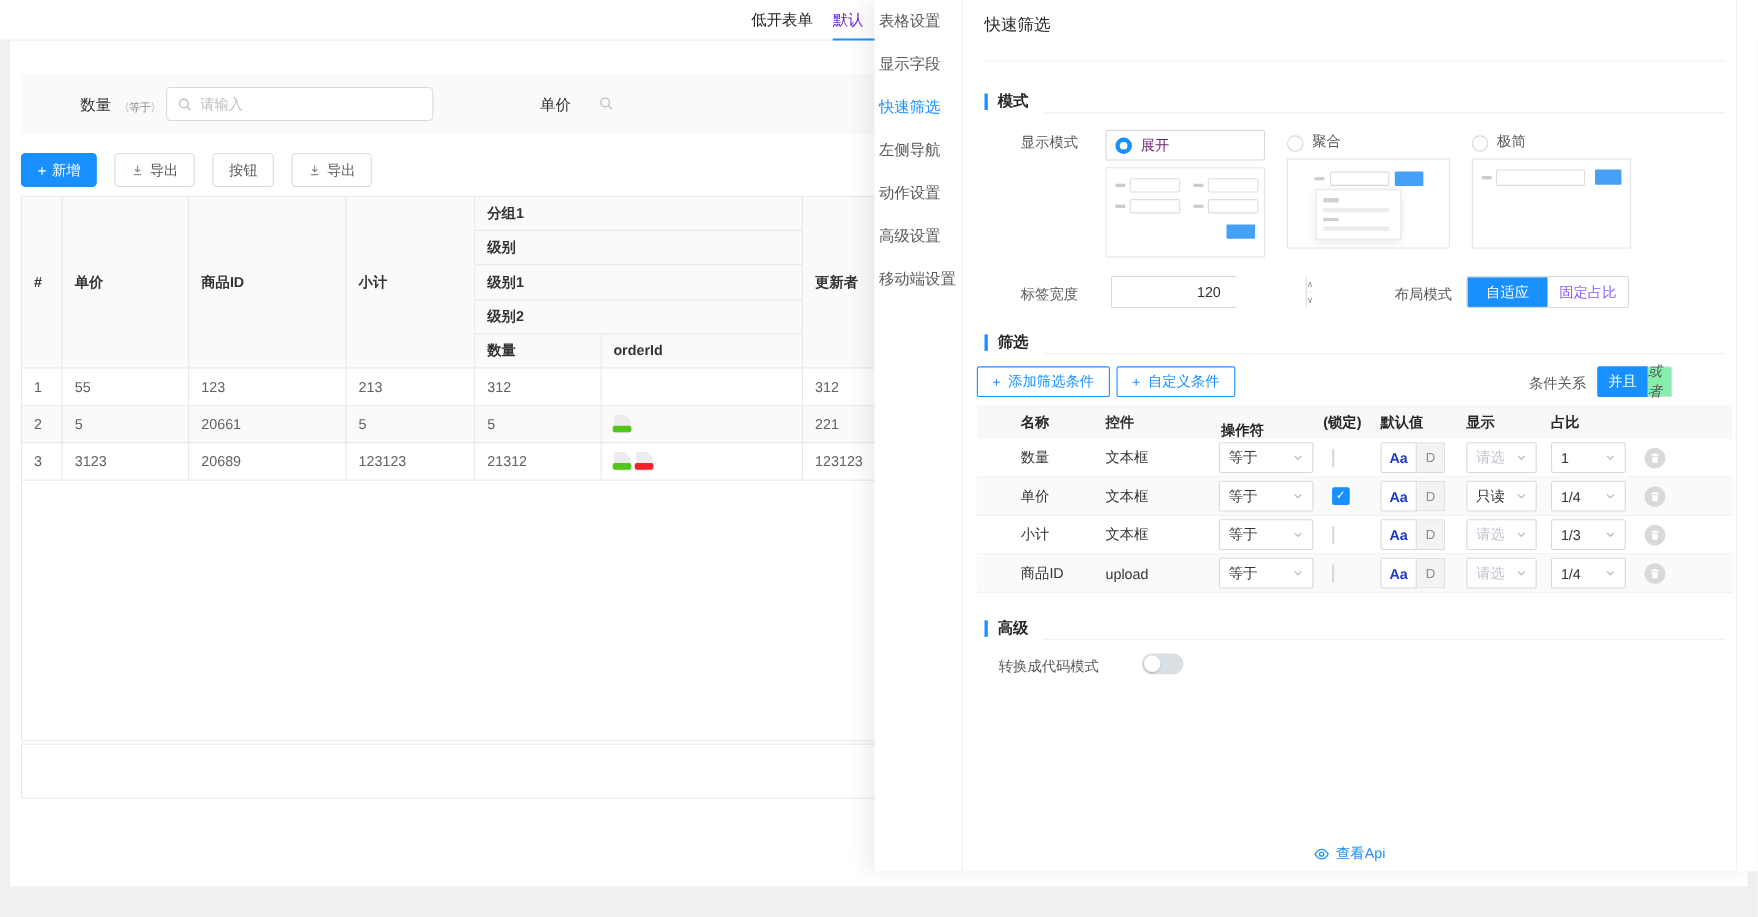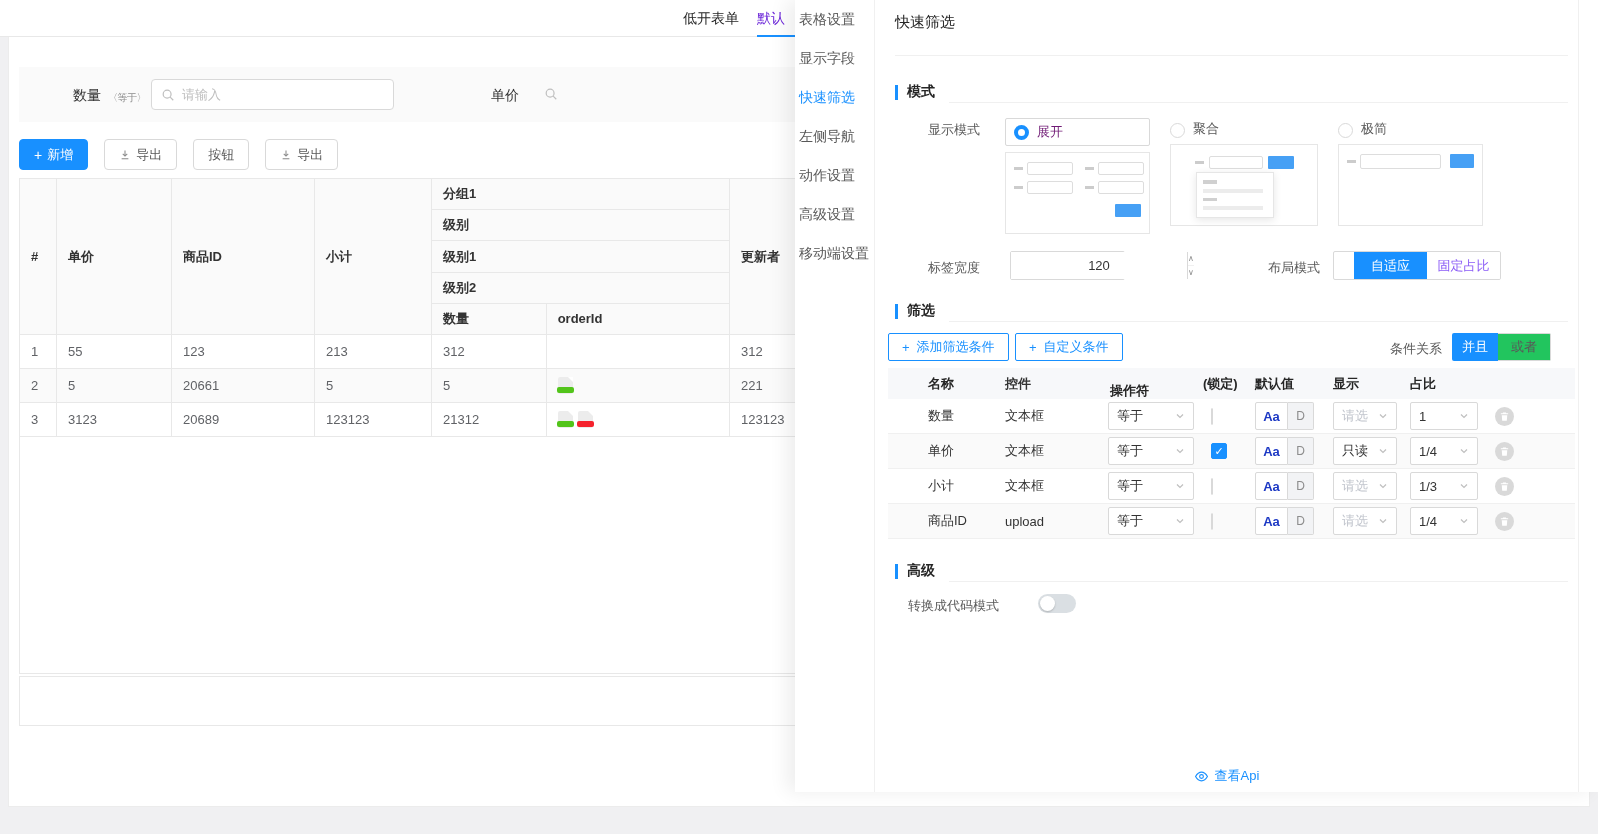--- a/index.html
+++ b/index.html
@@ -103,32 +103,32 @@
   .pv3 .mini-lab { margin-top:6px; }
   .pv3-inp { flex:1; height:15px; border:1px solid #ddd; border-radius:2px; background:#fff; }
   .pv3 .pv-btn { width:24px; height:14px; margin-left:5px; }
 
   
   .num-input { position:absolute; left:135px; top:251px; width:115px; height:29px; border:1px solid #d9d9d9; border-radius:2px; display:flex; background:#fff; }
   .num-input input { flex:1; border:none; outline:none; text-align:center; font-size:13px; color:#333; font-family:inherit; }
   .spinner { width:22px; border-left:1px solid #d9d9d9; display:flex; flex-direction:column; }
   .spin { flex:1; display:flex; align-items:center; justify-content:center; font-size:8px; color:#8c8c8c; cursor:pointer; }
   .spin.up { border-bottom:1px solid #f0f0f0; }
-  .seg { display:flex; height:29px; border:1px solid #d9d9d9; border-radius:2px; overflow:hidden;padding-left:20px; }
+  .seg { display:flex; height:29px; border:1px solid #d9d9d9; border-radius:2px; overflow:hidden; }
   .seg-layout { position:absolute; left:458px; top:251px; }
   .seg-item { width:73px; display:flex; align-items:center; justify-content:center; font-size:13px; color:#8b5cf6; background:#fff; cursor:pointer; }
   .seg-item.active { background:#1890ff; color:#fff; }
 
   
   .btn-outline { position:absolute; top:333px; height:28px; border:1px solid #1890ff; color:#1890ff; background:#fff; border-radius:2px; font-size:13px; display:inline-flex; align-items:center; padding:0 13px; gap:7px; cursor:pointer; }
   .add-btn { left:13px; } .custom-btn { left:140px; }
   .rel-label { position:absolute; left:515px; top:340px; font-size:13px; color:#595959; }
   .seg-rel { position:absolute; left:577px; top:333px; height:28px; display:flex;border-radius:10px; }
   .rel-and { width:46px; background:#1890ff; color:#fff; display:flex; align-items:center; justify-content:center; border-radius:2px 0 0 2px; font-size:13px; cursor:pointer; }
-  .rel-or { width:53px; background:#22c55e; color:#595959; border:1px solid #d9d9d9; border-left:none; display:flex; align-items:center; justify-content:center; border-radius:0 2px 2px 0; font-size:13px; cursor:pointer; }
+  .rel-or { width:22px; background:#86efac; color:#595959; border:1px solid #d9d9d9; border-left:none; display:flex; align-items:center; justify-content:center; border-radius:0 2px 2px 0; font-size:13px; cursor:pointer;font-style:italic; }
 
   
   .cfg { position:absolute; left:13px; top:368px; right:3px; }
   .cfg-head { display:flex; align-items:center; height:31px; background:#f7f8fa; font-weight:700; color:#262626; }
   .cfg-row { display:flex; align-items:center; height:35px; border-bottom:1px solid #f0f0f0; }
   .cfg-row.striped { background:#fafafa; }
   .cc { flex:none; padding-left:4px; }
   .cc1 { width:36px; } .cc2 { width:77px; } .cc3 { width:103px; color:#333; }
   .cc4 { width:95px; } .cc5 { width:52px; } .cc6 { width:78px; } .cc7 { width:77px; } .cc8 { width:77px; } .cc9 { flex:1; }
   .cfg-head .cc4 { padding-left:6px;margin-top:15px; }

